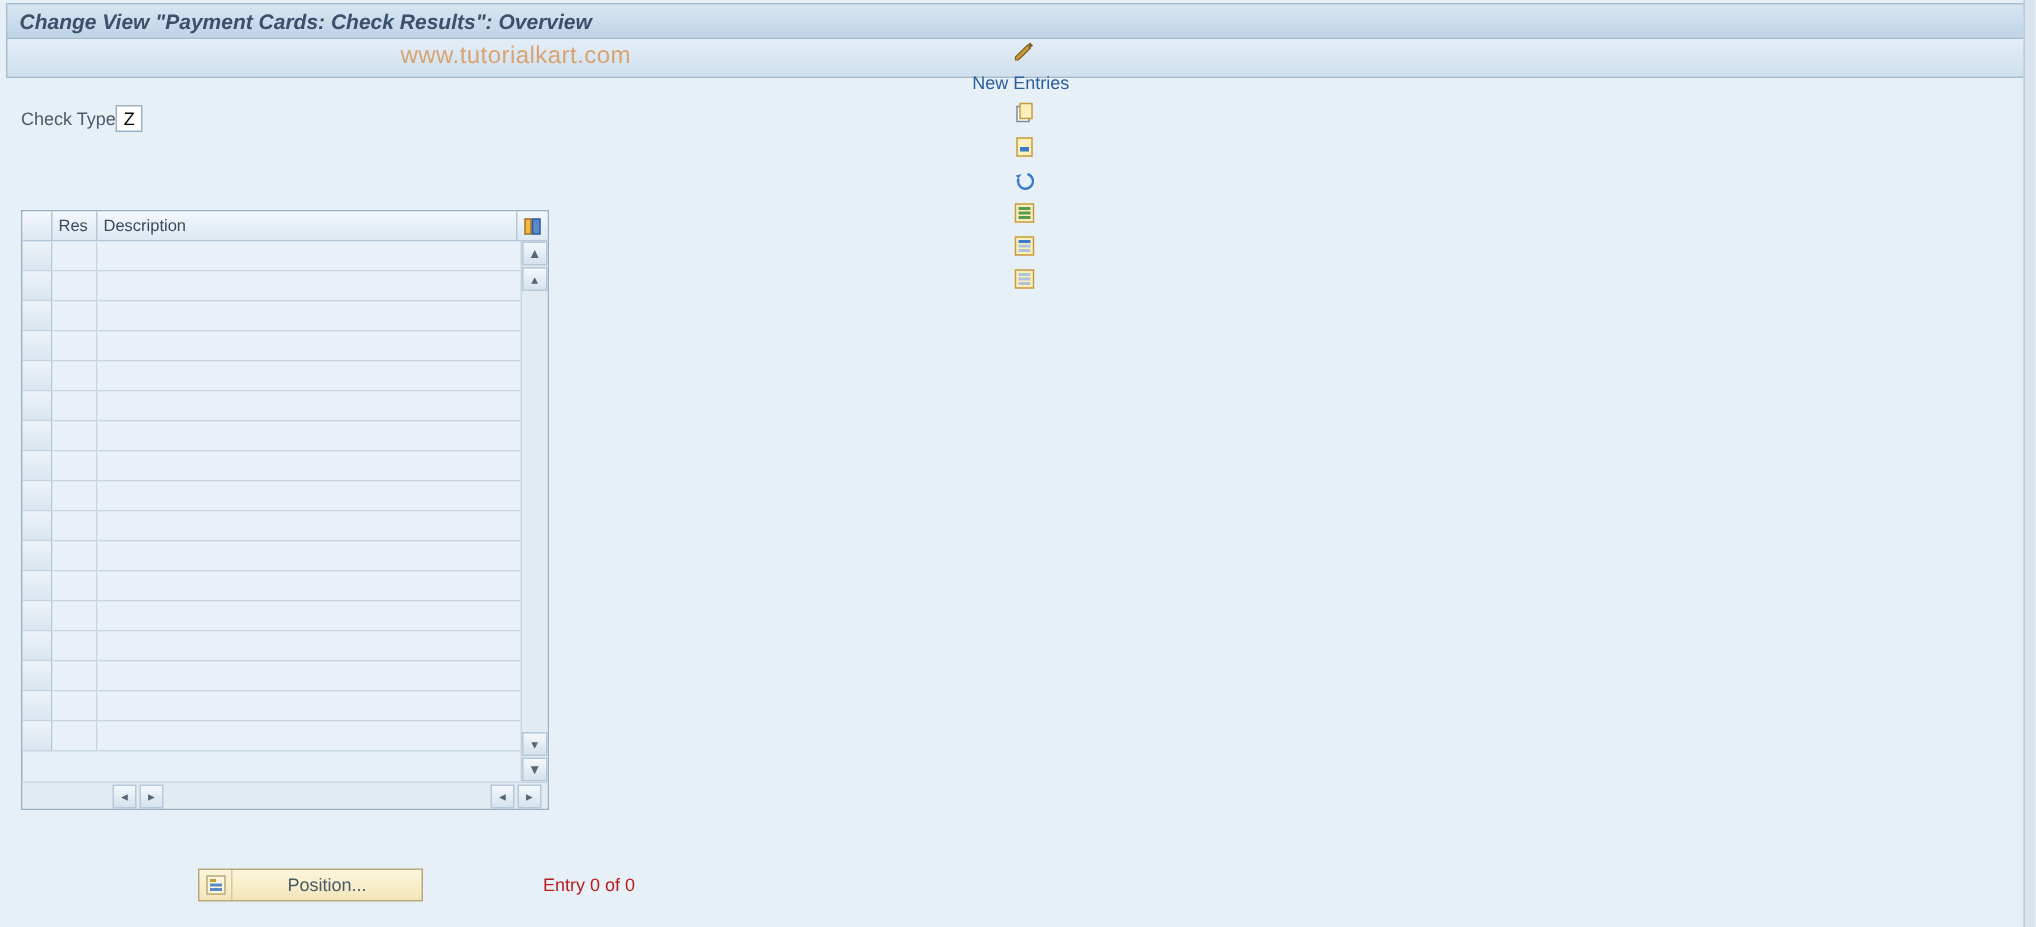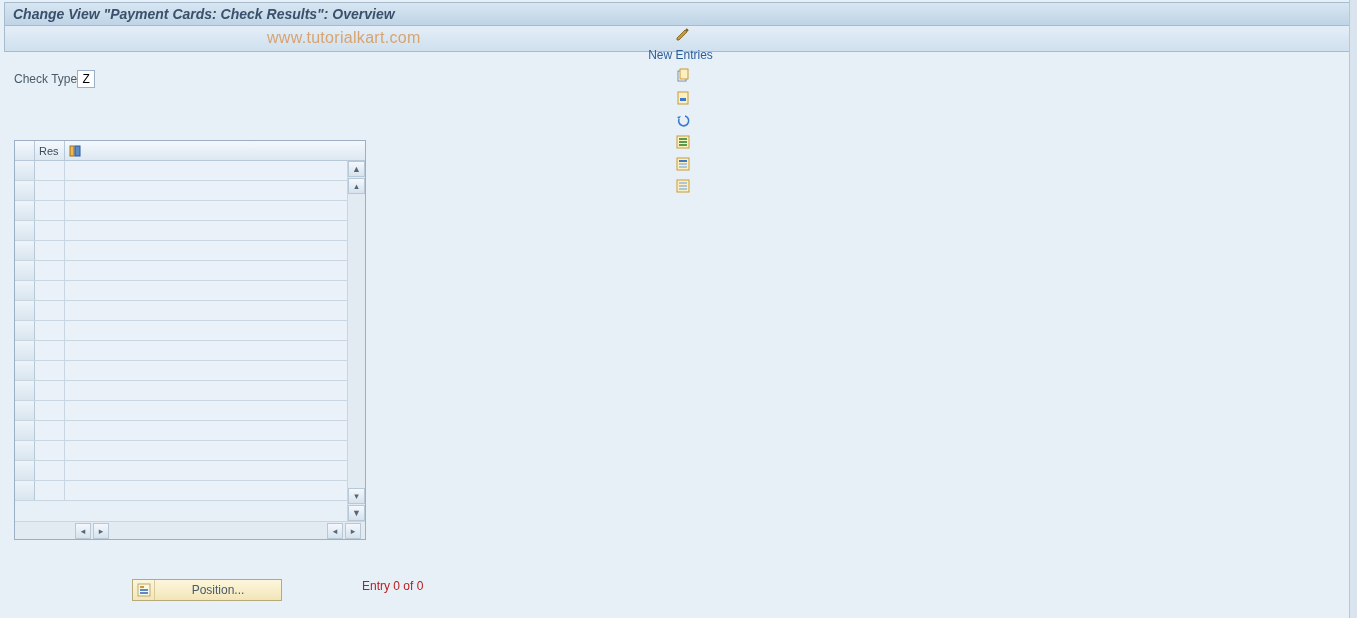--- a/index.html
+++ b/index.html
@@ -187,21 +187,21 @@
       cursor: pointer;
     }
     .hs-track { flex: 1; }
     .hs-group-left { margin-left: 60px; display: flex; gap: 2px;}
     .hs-group-right { margin-left: auto; margin-right: 4px; display: flex; gap: 2px;}
     .footer-row {
       position: absolute;
       left: 132px;
       top: 579px;
       display: flex;
-      align-items: flex-start;
+      align-items: center;
       gap: 80px;
     }
     .position-btn {
       display: flex;
       align-items: center;
       border: 1px solid #b8a97a;
       background: linear-gradient(to bottom, #fdf6dc, #f2e6b8);
       height: 22px;
       width: 150px;
       cursor: pointer;
@@ -293,20 +293,21 @@
 
 <div class="field-row">
   <span class="field-label">Check Type</span>
   <input class="field-input" readonly="" value="Z" style="">
 </div>
 
 <div class="table-wrap">
   <div class="grid-head">
     <div class="gh-cell gh-sel"></div>
     <div class="gh-cell gh-res">Res</div>
+    <div class="gh-cell gh-desc">Description</div>
     <div class="gh-cell gh-cfg">
       <svg width="12" height="12" viewBox="0 0 12 12">
           <rect x="1" y="1" width="4" height="10" fill="#f2b84a" stroke="#a07020"></rect>
           <rect x="6" y="1" width="5" height="10" fill="#5a8ac8" stroke="#2a5a98"></rect>
         </svg>
     </div>
   </div>
   <div class="grid-body" id="grid-body">
       <div class="grid-row">
         <div class="gc-sel"></div>

